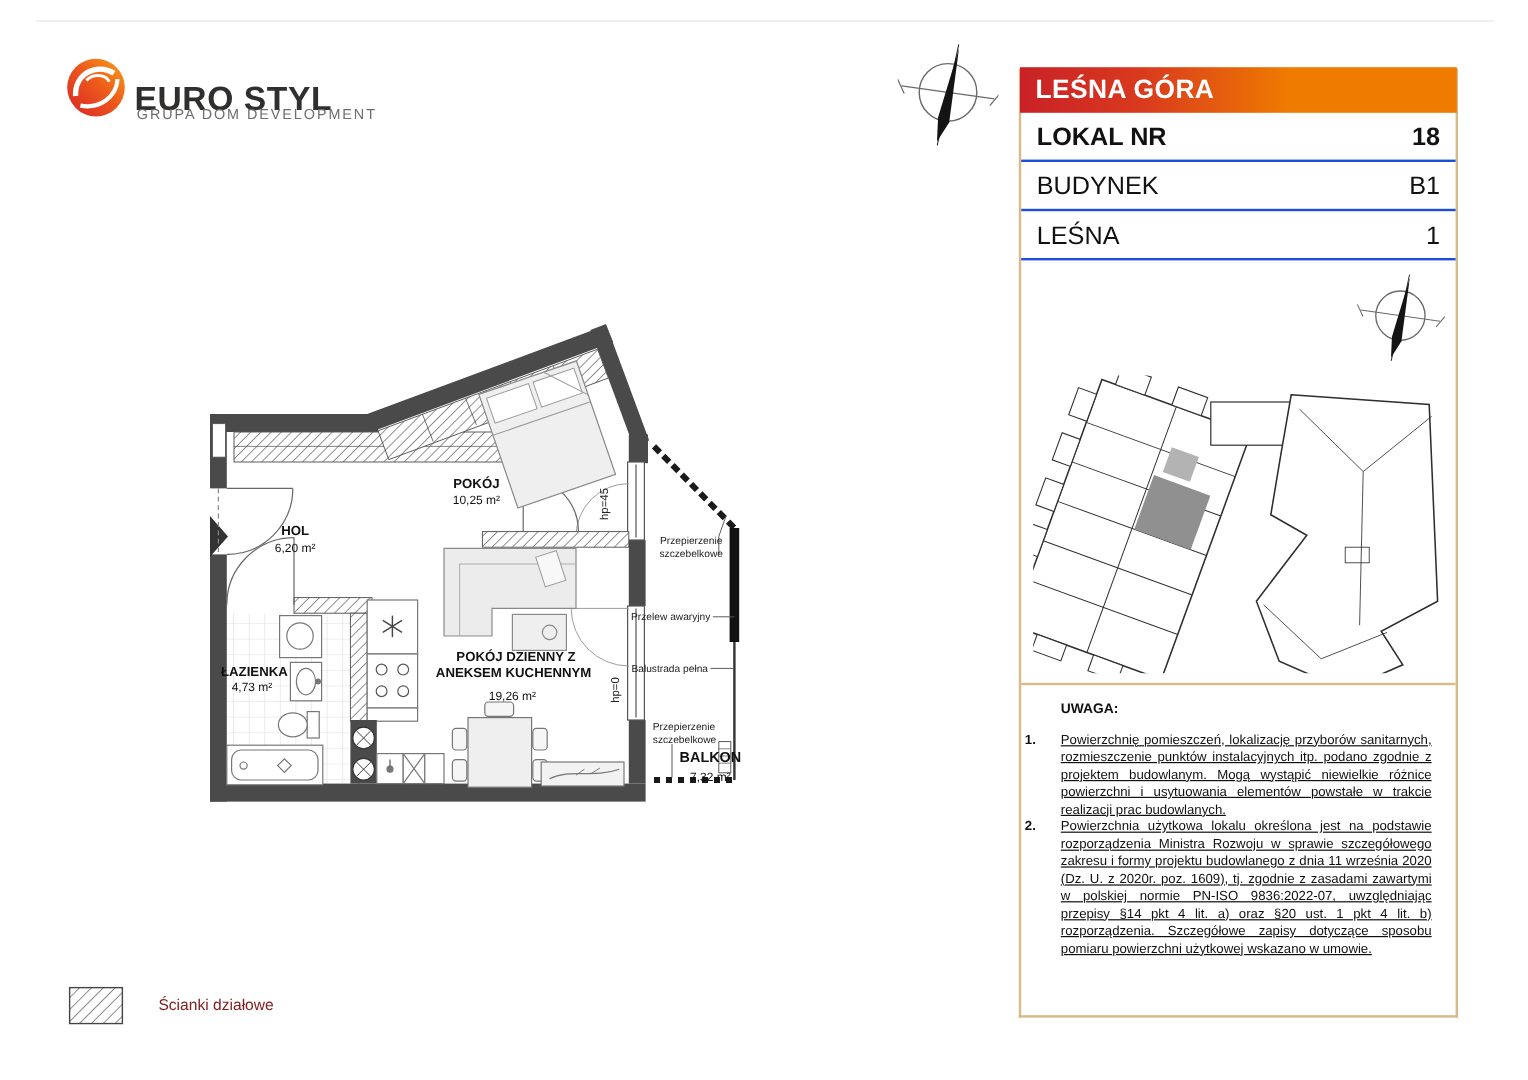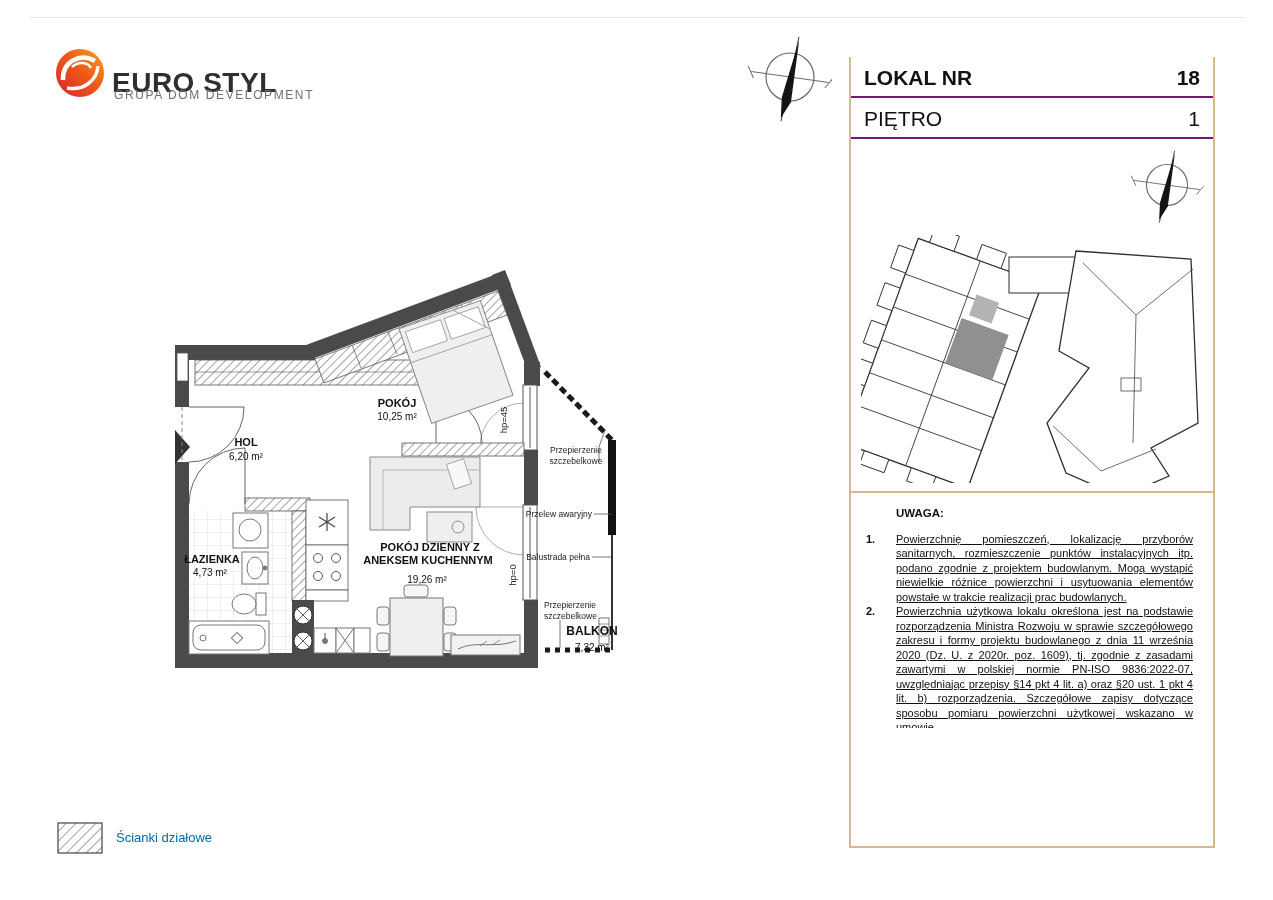--- a/index.html
+++ b/index.html
@@ -10,31 +10,31 @@
   .hairline{top:17px;left:30px;width:1215px;height:1px;background:#e6e6e6;}
   
   .logo-title{left:112px;top:67px;font-size:28px;font-weight:800;color:#312f2e;letter-spacing:.5px;}
   .logo-sub{left:114px;top:88px;font-size:12px;color:#6e6e6e;letter-spacing:1.6px;}
   
   .right-col{left:849px;top:57px;width:366px;height:791px;box-sizing:border-box;
              border:2px solid #d8b98a;border-top:none;}
   .bar{height:38px;line-height:38px;margin:-1px -1px 0 -1px;padding-left:13px;
        background:linear-gradient(90deg,#c92127 0%,#d93a1e 28%,#ef7c00 62%,#ef7c00 100%);
        color:#fff;font-size:22px;font-weight:bold;letter-spacing:.3px;}
-  .trow{height:41px;line-height:41px;border-bottom:2px solid #701a75;box-sizing:border-box;
+  .trow{height:41px;line-height:41px;border-bottom:2px solid #1d4ed8;box-sizing:border-box;
         display:flex;justify-content:space-between;padding:0 13px;font-size:21px;}
   .trow.first{font-weight:bold;}
   .plan-cell{position:relative;height:354px;border-bottom:2px solid #d8b98a;box-sizing:border-box;}
-  .notes-cell{padding:13px 20px 0 12px;font-size:11px;line-height:14.5px;color:#101010;box-sizing:border-box;height:235px;overflow:hidden;}
+  .notes-cell{padding:13px 20px 0 0;font-size:11px;line-height:14.5px;color:#101010;box-sizing:border-box;height:235px;overflow:hidden;}
   .notes-title{font-weight:bold;padding-left:33px;margin-bottom:11px;font-size:11.5px;}
   .note{display:flex;}
   .note-num{width:33px;flex:none;font-weight:bold;padding-left:3px;box-sizing:border-box;}
   .note-text{flex:1;text-align:justify;text-decoration:underline;}
   
-  .legend-label{left:116px;top:830px;font-size:13px;color:#0369a1;}
+  .legend-label{left:132px;top:830px;font-size:13px;color:#7f1d1d;}
   svg text{font-family:"Liberation Sans",sans-serif;}
   .room-name{font-weight:bold;font-size:11px;fill:#111;}
   .room-area{font-size:10px;fill:#111;}
   .balkon-name{font-weight:bold;font-size:12px;fill:#111;}
   .ann{font-size:8.5px;fill:#222;}
   .hp{font-size:9.5px;fill:#222;}
 </style>
 </head>
 <body>
 
@@ -67,26 +67,33 @@
         <line x1="36" y1="6" x2="43" y2="-5"></line>
       </g>
     </g>
     <g transform="rotate(14)">
       <polygon points="0,-38 7,24 1,42 -3,22" fill="#141414"></polygon>
       <line x1="-1" y1="-41" x2="2" y2="45" stroke="#141414" stroke-width="0.8"></line>
     </g>
   </svg>
 
   <div class="abs right-col">
+    <div class="bar">
+      <span>LEŚNA GÓRA</span>
+    </div>
     <div class="trow first">
       <span>LOKAL NR</span>
       <span>18</span>
     </div>
     <div class="trow">
-      <span>PIĘTRO</span>
+      <span>BUDYNEK</span>
+      <span>B1</span>
+    </div>
+    <div class="trow">
+      <span>LEŚNA</span>
       <span>1</span>
     </div>
 
     <div class="plan-cell">
 
       <svg class="abs" style="right:8px;top:4px" width="76" height="84" viewBox="-40 -44 80 88">
         <g transform="scale(0.9)">
           <circle cx="0" cy="0" r="24" fill="none" stroke="#6a6a6a" stroke-width="1.3"></circle>
           <g stroke="#6a6a6a" stroke-width="1">
             <g transform="rotate(8)">

